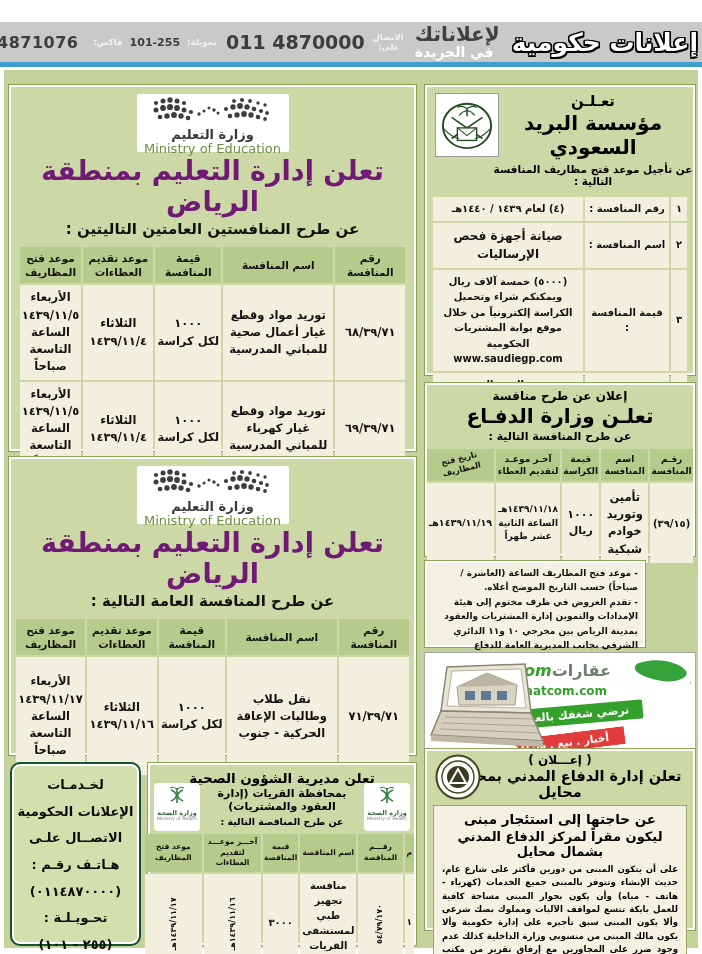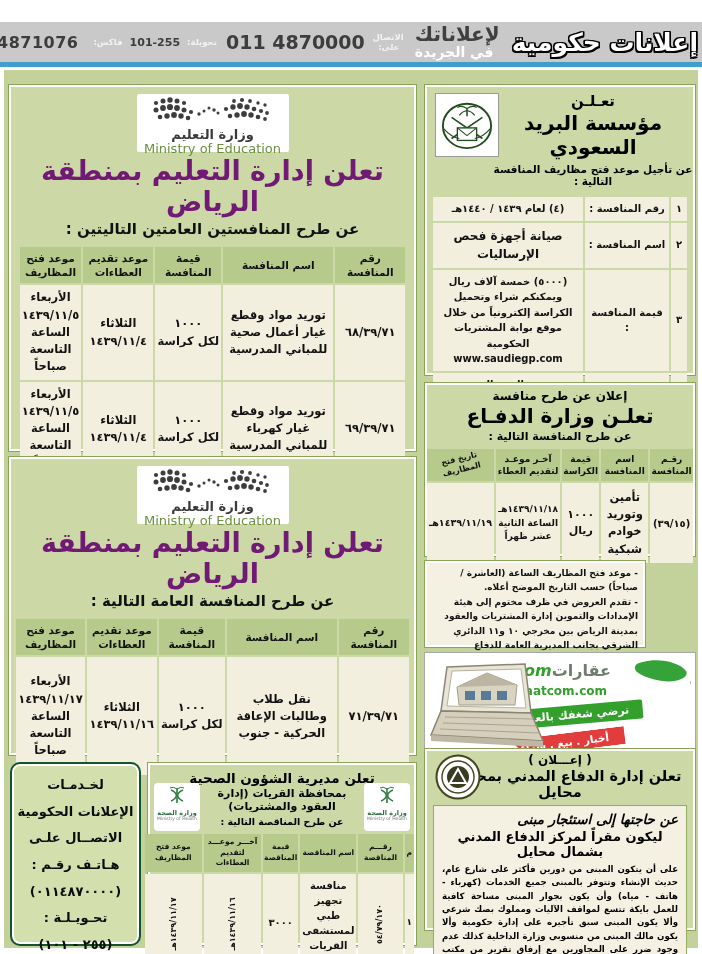--- a/index.html
+++ b/index.html
@@ -71,21 +71,21 @@
               padding:3px 16px 3px 10px;transform:rotate(-7deg);white-space:nowrap;
               clip-path:polygon(0 0,100% 0,100% 100%,0 100%,7% 50%);}
   .alj-logo{position:absolute;right:4px;top:3px;}
   .laptop{position:absolute;left:4px;top:8px;}
 
   
   .cd-logo{position:absolute;left:10px;top:5px;}
   .cd-pre{text-align:center;font-size:12px;font-weight:bold;margin-top:4px;}
   .cd-title{text-align:center;font-size:14.5px;font-weight:bold;margin-top:1px;}
   .cd-inner{margin:5px 8px 0;background:#f4f1e2;border:1px solid #93ad60;padding:3px 8px 5px;}
-  .cd-l1{font-size:13.5px;font-weight:bold;margin-top:2px;font-style:italic;}
+  .cd-l1{text-align:center;font-size:13.5px;font-weight:bold;margin-top:2px;}
   .cd-l2{text-align:center;font-size:13px;font-weight:bold;margin-top:2px;}
   .cd-body{font-size:8.6px;font-weight:bold;text-align:justify;line-height:1.55;margin-top:4px;}
 
   
   .services{border-radius:10px;border:2px solid #14532d;background:#d3e0ae;box-shadow:inset 0 0 0 2px #fff;
             text-align:center;font-size:13px;font-weight:bold;color:#0c0c0c;line-height:2.05;padding-top:8px;white-space:pre-line;}
 
   
   .moh-logo{position:absolute;top:20px;width:46px;height:48px;background:#fff;border-radius:4px;text-align:center;padding-top:3px;box-sizing:border-box;}
   .moh-logo.l{left:6px;} .moh-logo.r{right:6px;}

